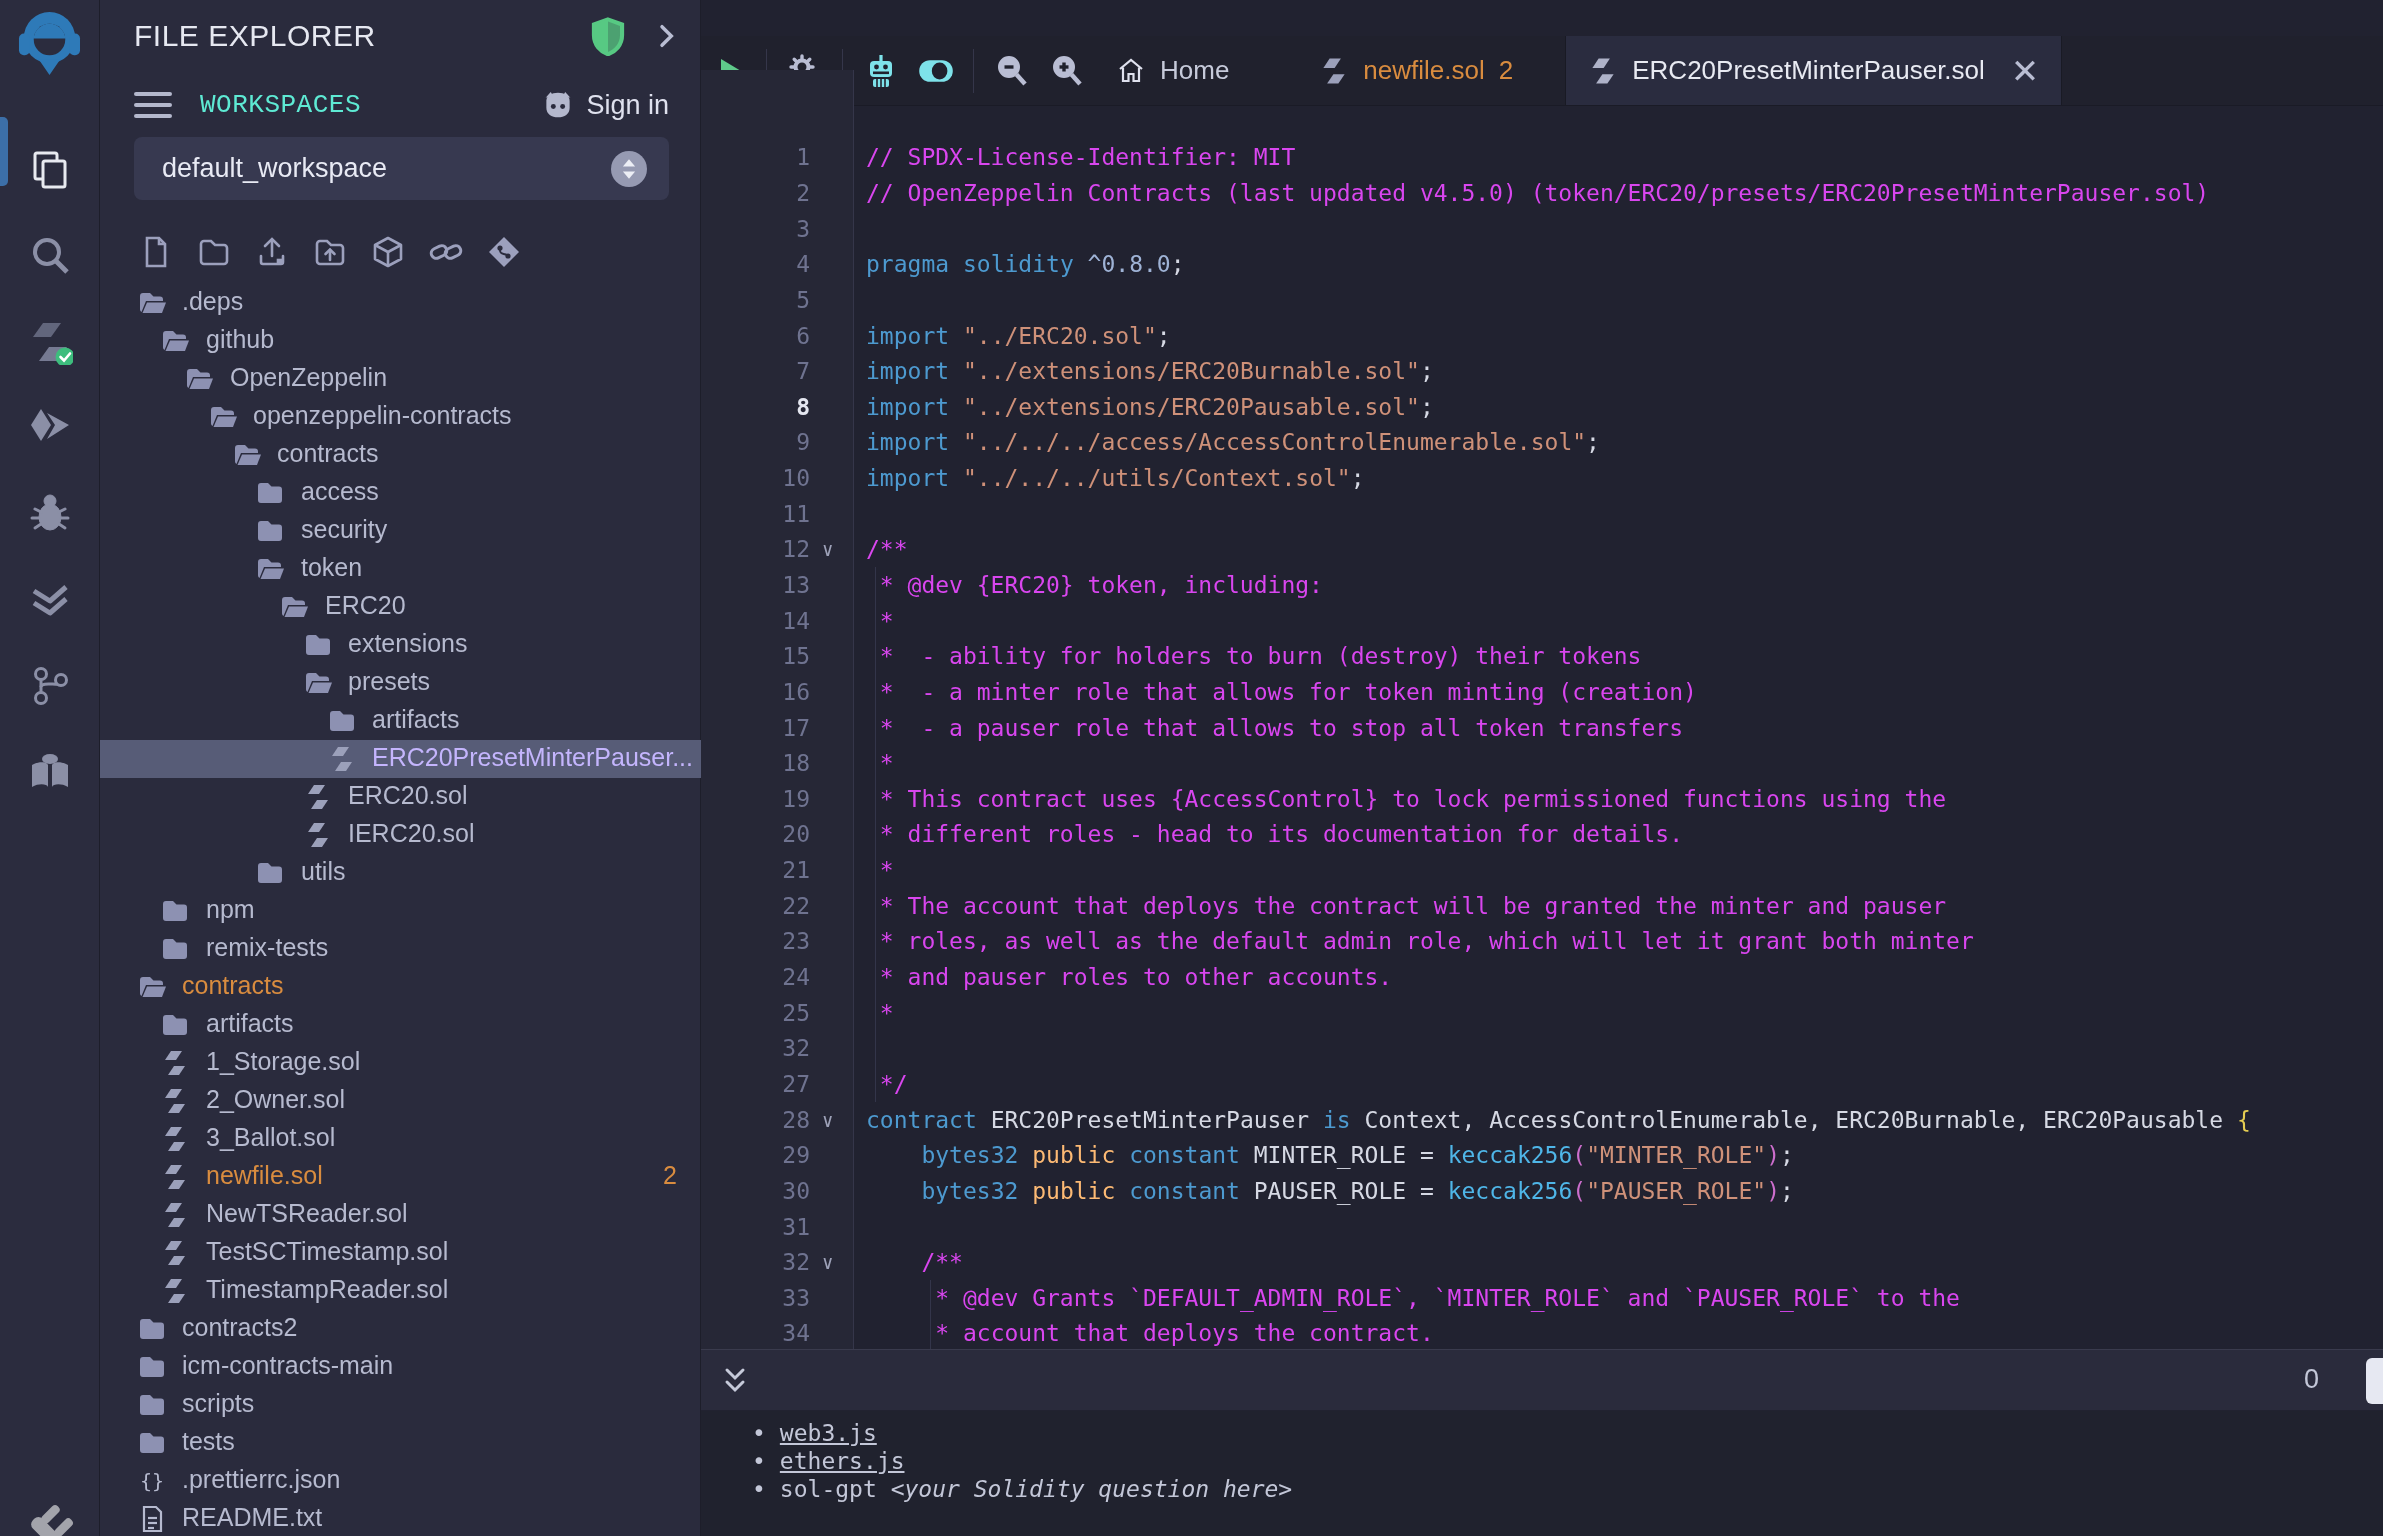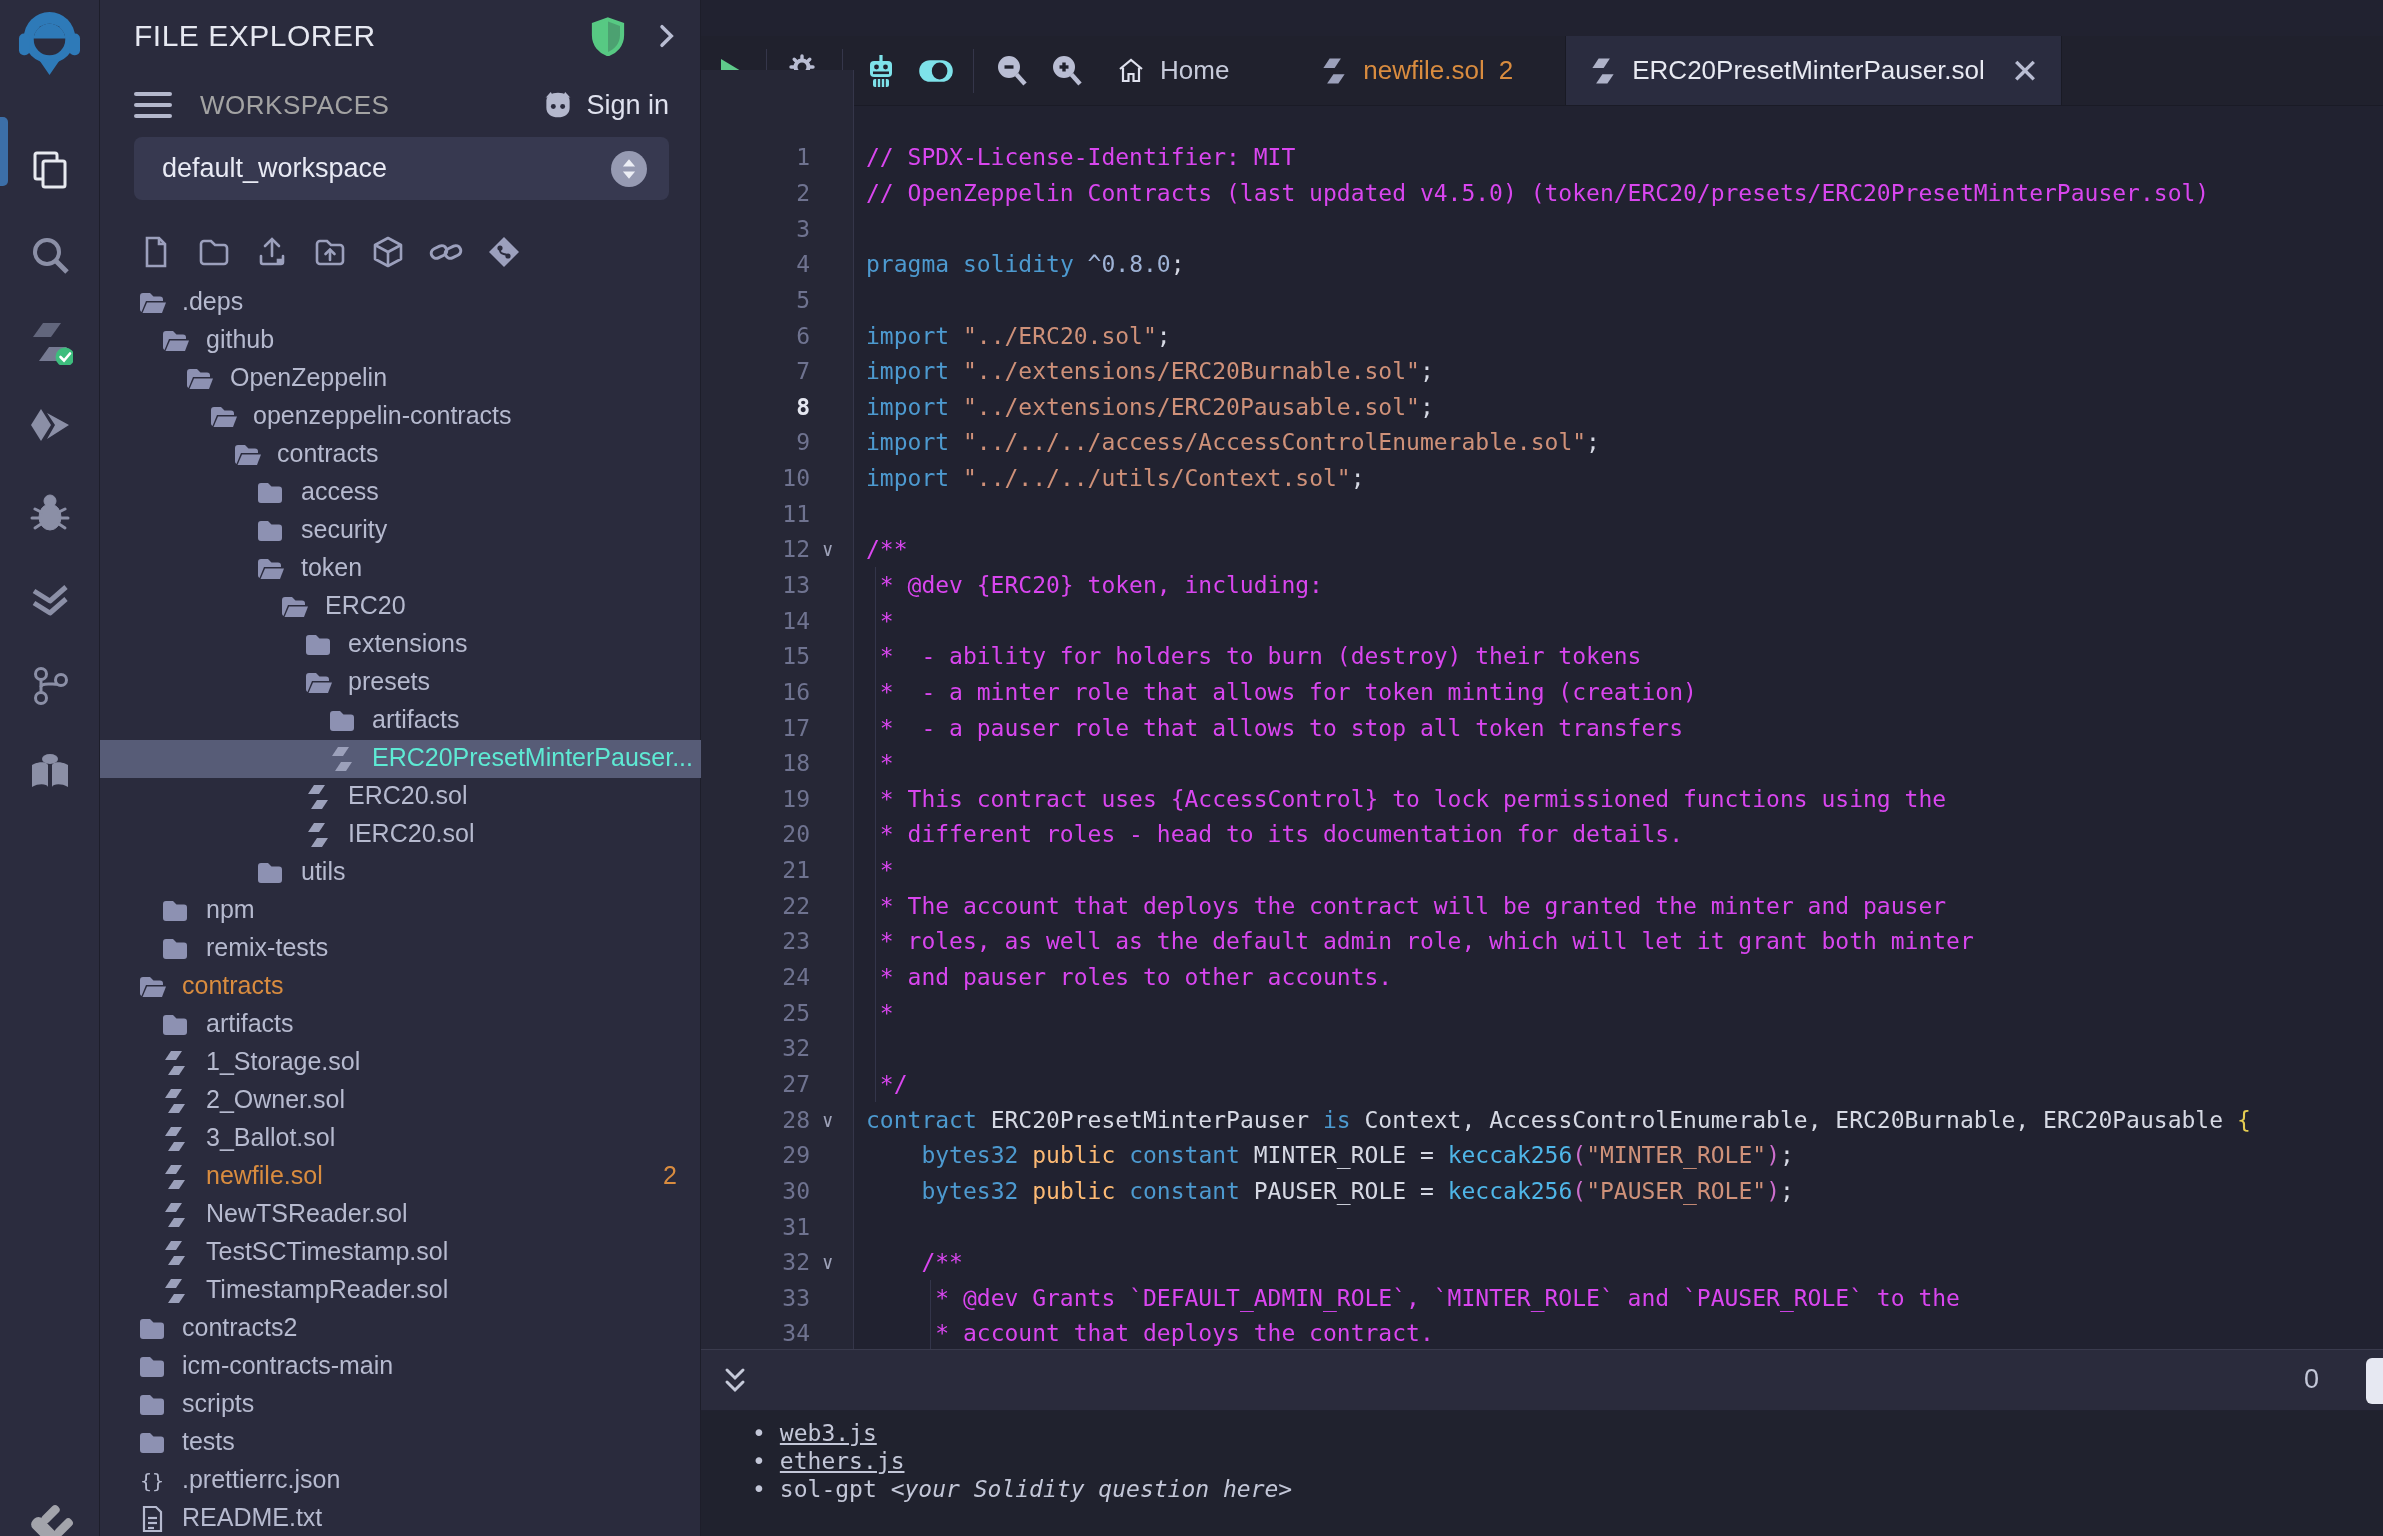--- a/index.html
+++ b/index.html
@@ -23,21 +23,21 @@
   .explorer { position:absolute; left:100px; top:0; width:601px; height:1537px;
               background:#2a2b3d; border-right:1px solid #1d1e2a; }
   .ex-header { position:absolute; left:0; top:0; width:100%; height:71px; }
   .ex-title { position:absolute; left:34px; top:19px; font-size:30px; color:#e6e8f1; letter-spacing:0.5px; }
   .ex-shield { position:absolute; left:490px; top:17px; width:36px; height:38px; }
   .ex-collapse { position:absolute; left:550px; top:20px; width:32px; height:32px; color:#b9bdd3; }
   .ex-wsrow { position:absolute; left:34px; top:83px; width:535px; height:44px;
               display:flex; align-items:center; }
   .hamburger { width:38px; cursor:pointer; }
   .hamburger div { height:4px; background:#b4b8cd; border-radius:2px; margin:7px 0; }
-  .ws-label { margin-left:28px; font-size:26px; color:#a3a3a3; letter-spacing:0.5px; }
+  .ws-label { margin-left:28px; font-size:26px; color:#5eead4; letter-spacing:0.5px;font-family:Liberation Mono, monospace; }
   .signin { margin-left:auto; display:flex; align-items:center; cursor:pointer; }
   .signin svg { width:36px; height:32px; margin-right:10px; }
   .signin span { font-size:27px; color:#dfe1ee; }
   .ws-select { position:absolute; left:34px; top:137px; width:535px; height:63px;
                background:#373950; border-radius:8px; display:flex; align-items:center;
                cursor:pointer; }
   .ws-select .name { margin-left:28px; font-size:27px; color:#e8eaf4; }
   .ws-caret { position:absolute; right:22px; top:14px; width:36px; height:36px;
               background:#9轻; background:#969ab2; border-radius:50%;
               display:flex; align-items:center; justify-content:center; }
@@ -46,21 +46,21 @@
   .ex-actions .act { width:40px; height:44px; display:flex; align-items:center;
                      justify-content:center; cursor:pointer; }
   .ex-actions svg { width:36px; height:36px; }
 
   .tree { position:absolute; left:0; top:284px; width:601px; height:1252px; overflow:hidden; }
   .trow { position:relative; height:38px; display:flex; align-items:center; cursor:pointer;
           font-size:25px; color:#b6bacf; }
   .trow .ticon { position:absolute; width:30px; height:30px; top:4px; }
   .trow .tlabel { position:absolute; top:3px; white-space:nowrap; }
   .trow.selected { background:#575c77; }
-  .trow.selected .tlabel { color:#5eead4; }
+  .trow.selected .tlabel { color:#c4b5fd; }
   .trow.orange .tlabel { color:#d98c3f; }
   .trow .tbadge { position:absolute; right:24px; top:3px; color:#d98c3f; font-size:25px; }
   .tlabel.clip { max-width:327px; overflow:hidden; }
 
   
   .editor { position:absolute; left:701px; top:0; width:1683px; height:1537px; background:#212230; }
   .topbar { position:absolute; left:0; top:0; width:1683px; height:70px; background:#20212d;
             display:flex; align-items:center; border-bottom:1px solid #1a1b26;margin-top:36px; }
   .tb-sep { width:1px; height:44px; background:#35364a; margin:0 10px; }
   .tb-btn { display:flex; align-items:center; justify-content:center; width:55px; height:69px; cursor:pointer; }

